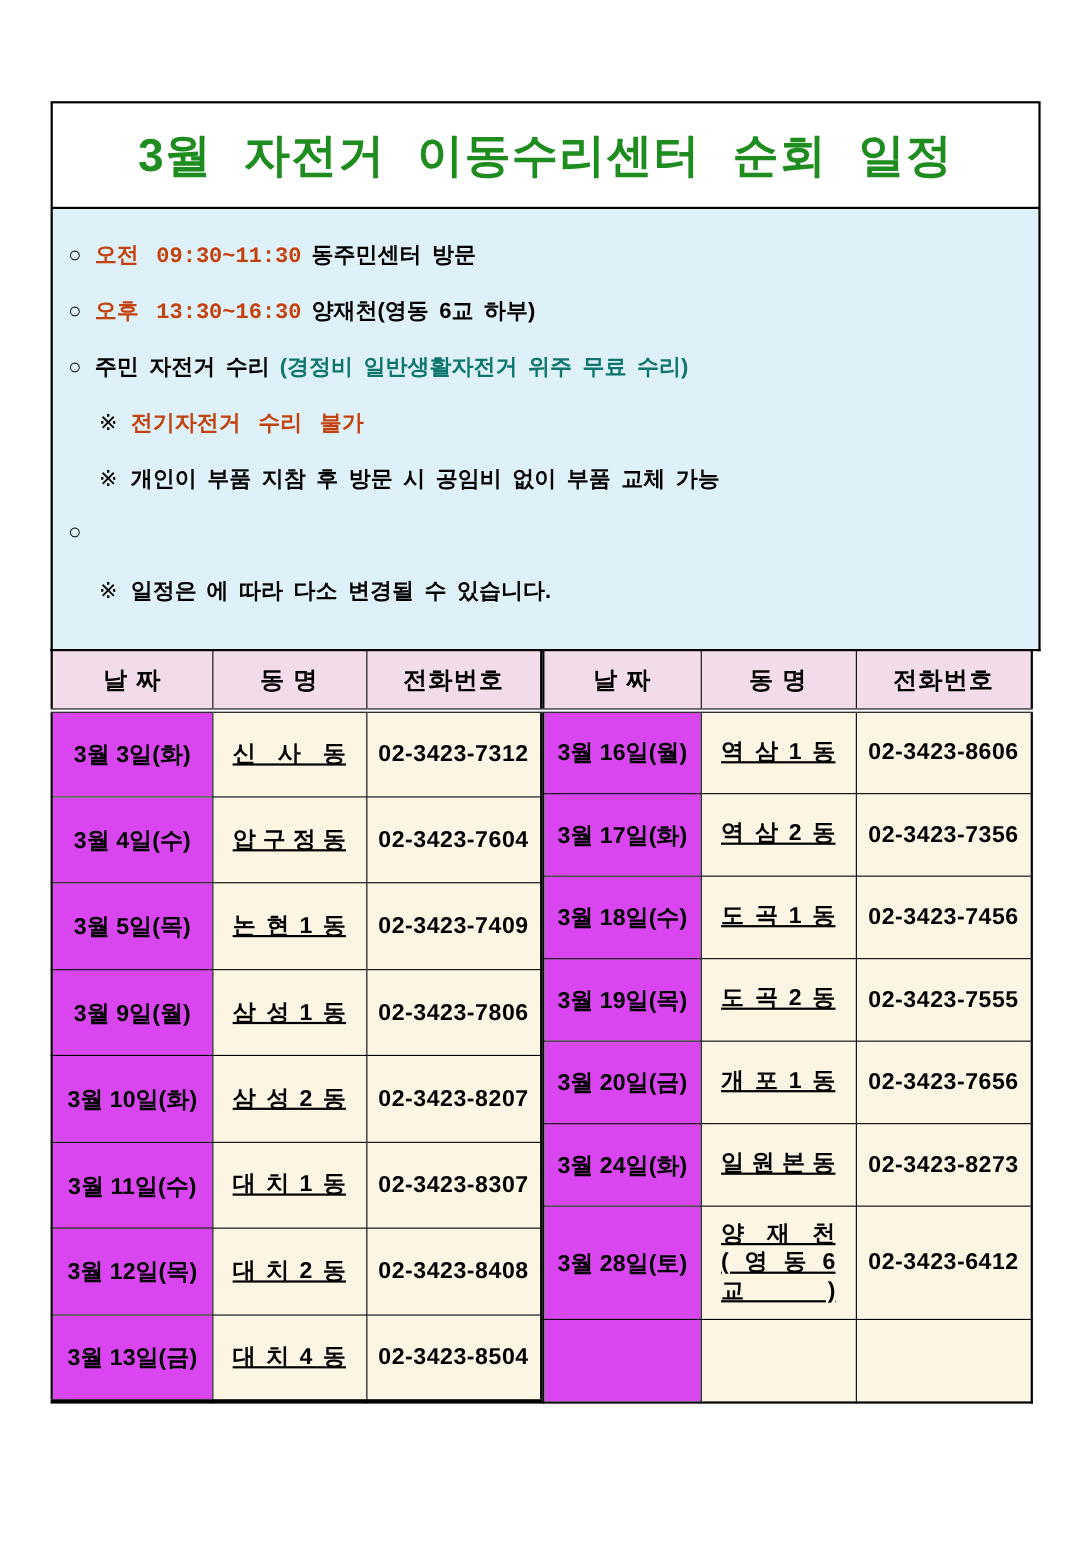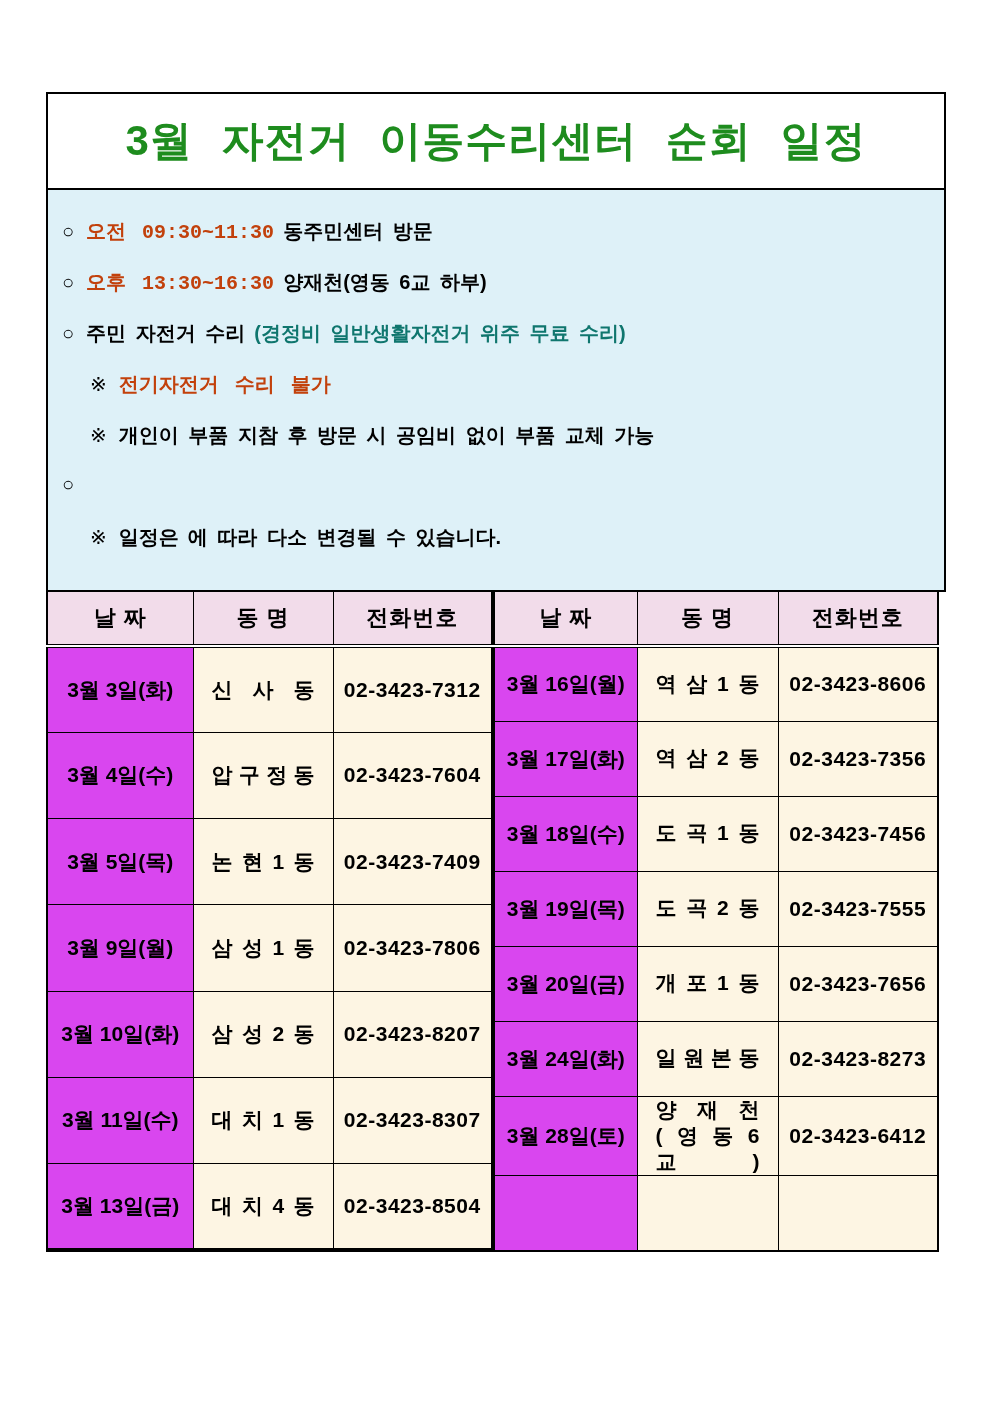--- a/index.html
+++ b/index.html
@@ -85,23 +85,24 @@
     border-bottom: 4px double #000;
     letter-spacing: 1px;
   }
   .sched td { font-size: 21px; background: #fdf5e3; }
   .sched td.col-date { background: #d946ef; }
   .left  .col-date { width: 146px; } .left  .col-dong { width: 140px; } .left  .col-phone { width: 159px; }
   .right .col-date { width: 143px; } .right .col-dong { width: 141px; } .right .col-phone { width: 160px; }
   .sched td.col-dong {
     text-align: justify;
     text-align-last: justify;
-    padding: 0 18px;
+    padding: 12px 18px;
     white-space: pre-line;
     line-height: 1.25;
+    text-decoration: underline;
   }
   .sched td.col-phone { letter-spacing: 0.5px; }
 </style>
 </head>
 <body>
 
 <div class="page">
 
   <div class="title-box">
     <h1>3월 자전거 이동수리센터 순회 일정</h1>
@@ -181,20 +182,25 @@
     <td class="col-dong">삼 성 2 동</td>
     <td class="col-phone">02-3423-8207</td>
   </tr>
 
   <tr>
     <td class="col-date">3월 11일(수)</td>
     <td class="col-dong">대 치 1 동</td>
     <td class="col-phone">02-3423-8307</td>
   </tr>
 
+  <tr>
+    <td class="col-date">3월 12일(목)</td>
+    <td class="col-dong">대 치 2 동</td>
+    <td class="col-phone">02-3423-8408</td>
+  </tr>
 
   <tr>
     <td class="col-date">3월 13일(금)</td>
     <td class="col-dong">대 치 4 동</td>
     <td class="col-phone">02-3423-8504</td>
   </tr>
 </tbody>
     </table>
 
     <table class="sched right">

